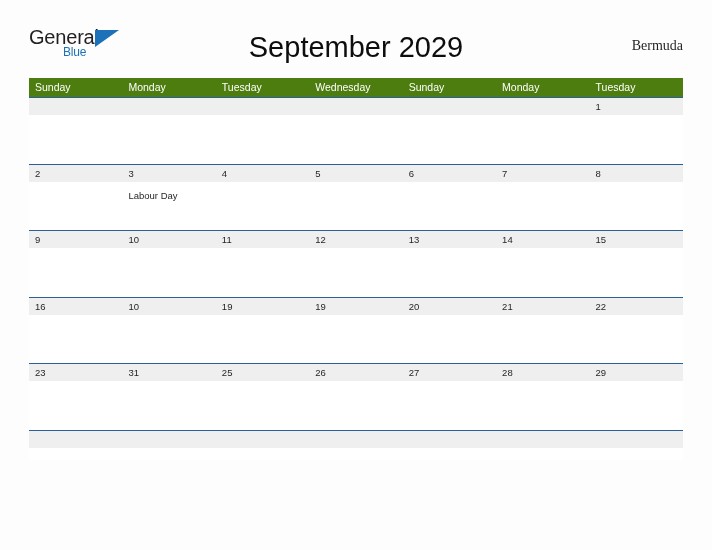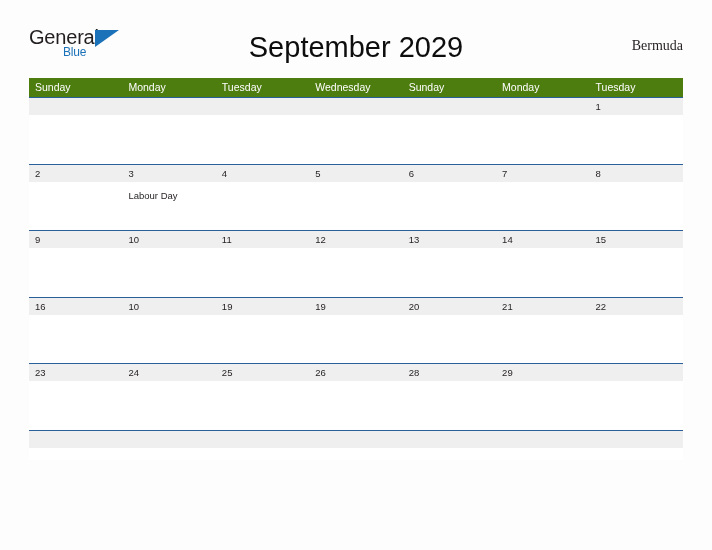--- a/index.html
+++ b/index.html
@@ -309,27 +309,30 @@
       </div>
     </div>
 
     <div class="week-row">
       <div class="date-band"></div>
       <div class="week-cells">
         <div class="day-cell">
             <span class="day-num">23</span>
           </div>
         <div class="day-cell">
-            <span class="day-num">24</span>
+            <span class="day-num">31</span>
           </div>
         <div class="day-cell">
             <span class="day-num">25</span>
           </div>
         <div class="day-cell">
             <span class="day-num">26</span>
+          </div>
+        <div class="day-cell">
+            <span class="day-num">27</span>
           </div>
         <div class="day-cell">
             <span class="day-num">28</span>
           </div>
         <div class="day-cell">
             <span class="day-num">29</span>
           </div>
       </div>
     </div>
 

